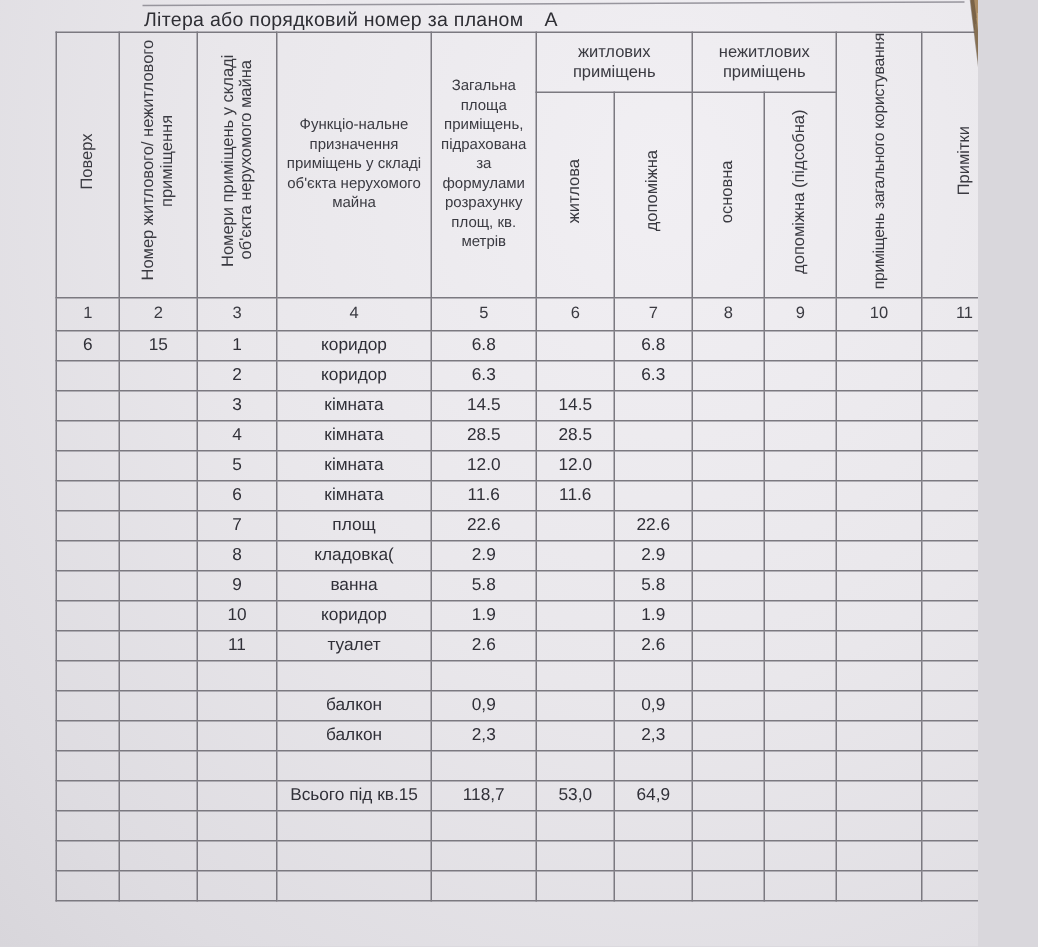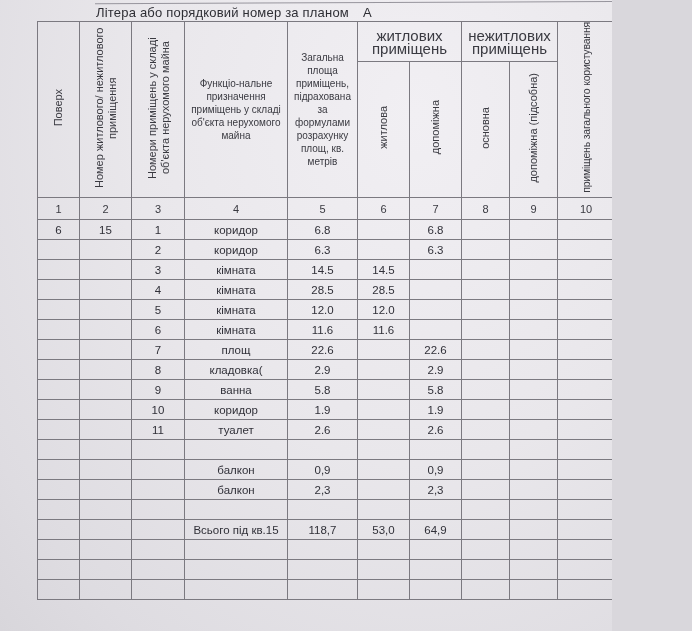--- a/index.html
+++ b/index.html
@@ -5,20 +5,21 @@
   html,body{margin:0;padding:0;}
   body{
     width:692px;height:631px;overflow:hidden;
     font-family:"Liberation Sans","DejaVu Sans",sans-serif;
     background:#d9d7dc;
   }
   .photo{
     position:relative;width:612px;height:631px;overflow:hidden;
     background:
       radial-gradient(ellipse at 68% 18%, #f1eff3 0%, #e9e7eb 48%, #dedce1 85%, #d8d6db 100%);
+    padding-left: 40px;
   }
   
   .wood{
     position:absolute;left:642px;top:0;width:50px;height:368px;
     clip-path:polygon(10% 0%,100% 0%,100% 100%);
     background-image:
       linear-gradient(rgba(255,232,196,.28), rgba(0,0,0,.12) 75%),
       repeating-linear-gradient(100deg,#9d7c52 0 5px,#8a683f 5px 11px,#ab8a5e 11px 18px,#8f6d45 18px 26px);
   }
   .paper-edge{
@@ -42,21 +43,21 @@
     color:#33333a;
   }
   table.main th, table.main td{
     border:1px solid #7b7980;padding:0 2px;
     font-weight:normal;text-align:center;vertical-align:middle;
     overflow:hidden;
   }
   tr.hrow1{height:40px;}
   tr.hrow2{height:136px;}
   th.hhead{font-size:10px;line-height:13px;vertical-align:top;padding-top:6px;color:#3a3a41;}
-  th.ghead{font-size:15px;line-height:13px;vertical-align:middle;color:#3a3a41;}
+  th.ghead{font-size:11px;line-height:13px;vertical-align:middle;color:#3a3a41;}
   th.vhead{vertical-align:middle;}
   .vtext{
     display:inline-block;
     writing-mode:vertical-rl;
     transform:rotate(180deg);
     font-size:11px;line-height:12.5px;
     max-height:166px;
     white-space:normal;color:#3a3a41;
   }
   .vtext.short{max-height:176px;}

